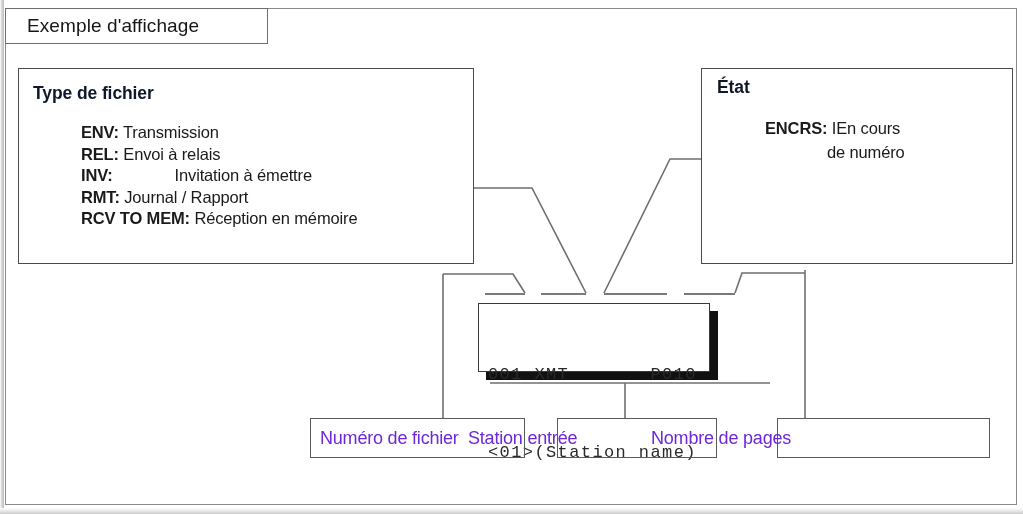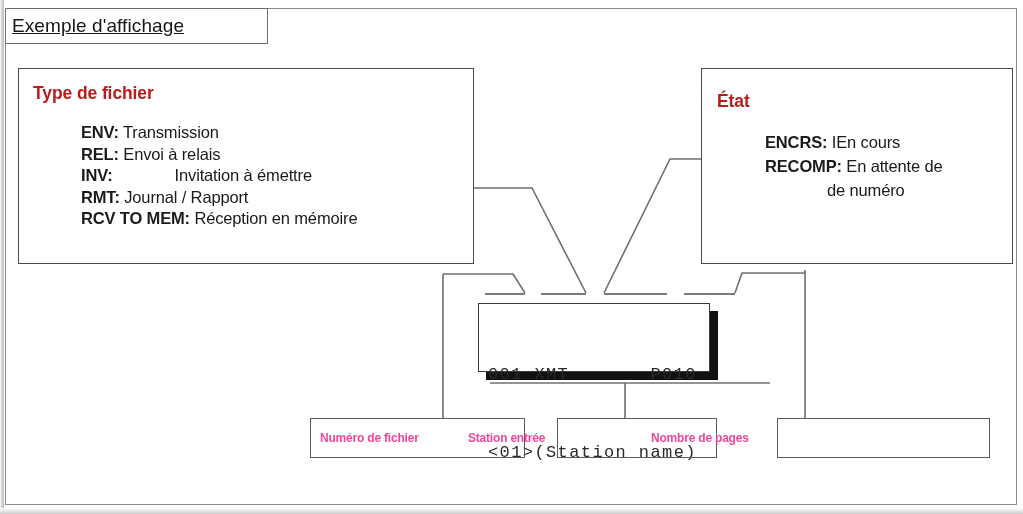--- a/index.html
+++ b/index.html
@@ -37,38 +37,37 @@
 
   
   .title-box{
     position:absolute;
     left:5px; top:8px;
     width:263px; height:36px;
     border:1px solid #6e6e6e;
     box-sizing:border-box;
     background:#ffffff;
     display:flex; align-items:center;
-    padding-left:6px;
+    padding-left:21px;
     font-size:19px;
     color:#161616;
     letter-spacing:.1px;
-    text-decoration:underline;
   }
 
   
   .callout{
     position:absolute;
     border:1px solid #4b4b4b;
     box-sizing:border-box;
     background:#ffffff;
   }
   .callout .hd{
     font-weight:bold;
     font-size:17.5px;
-    color:#b91c1c;
+    color:#0f172a;
     letter-spacing:-0.1px;
   }
   .callout .row{
     font-size:16.5px;
     color:#1a1a1a;
     white-space:pre;
     line-height:21.5px;
     letter-spacing:-0.15px;
     margin-left:48px;
   }
@@ -77,21 +76,21 @@
   
   #box-filetype{
     left:18px; top:68px; width:456px; height:196px;
     padding:14px 0 0 14px;
   }
   #box-filetype .hd{margin-bottom:18px;}
 
   
   #box-state{
     left:701px; top:68px; width:312px; height:196px;
-    padding:22px 0 0 15px;
+    padding:8px 0 0 15px;
   }
   #box-state .hd{margin-bottom:18px;}
   #box-state .row{line-height:24px;}
 
   
   .lcd-shadow{
     position:absolute;
     left:486px; top:311px;
     width:232px; height:69px;
     background:#111111;
@@ -115,27 +114,26 @@
   
   .bottom-box{
     position:absolute;
     height:40px;
     border:1px solid #5a5a5a;
     box-sizing:border-box;
     background:transparent;
   }
   .bottom-label{
     position:absolute;
-    font-size:12px;
-    color:#ec4899;
+    font-size:18px;
+    color:#6d28d9;
     white-space:nowrap;
     letter-spacing:-0.2px;
     top:418px;
     line-height:40px;
-    font-weight:bold;
   }
 
   
   #wires{
     position:absolute; left:0; top:0;
     width:1023px; height:514px;
     pointer-events:none;
   }
   #wires path, #wires line{
     fill:none;
@@ -160,21 +158,20 @@
     <div class="row"><b>ENV:</b><span> Transmission</span></div>
     <div class="row"><b>REL:</b><span> Envoi à relais</span></div>
     <div class="row"><b>INV:</b><span>              Invitation à émettre</span></div>
     <div class="row"><b>RMT:</b><span> Journal / Rapport</span></div>
     <div class="row"><b>RCV TO MEM:</b><span> Réception en mémoire</span></div>
   </div>
 
   <div class="callout" id="box-state">
     <div class="hd">État</div>
     <div class="row"><b>ENCRS:</b><span> IEn cours</span></div>
-    <div class="row"><b>RECOMP:</b><span> En attente de</span></div>
     <div class="row"><b></b><span>              de numéro</span></div>
   </div>
 
   <div class="lcd-shadow"></div>
   <div class="lcd">
     <div>001 XMT       P010</div>
     <div>&lt;01&gt;(Station name)</div>
   </div>
 
   <div class="bottom-box" style="left:310px; top:418px; width:215px;"></div>

